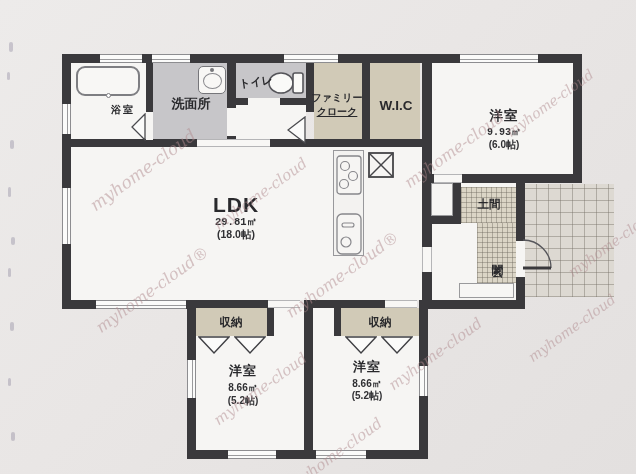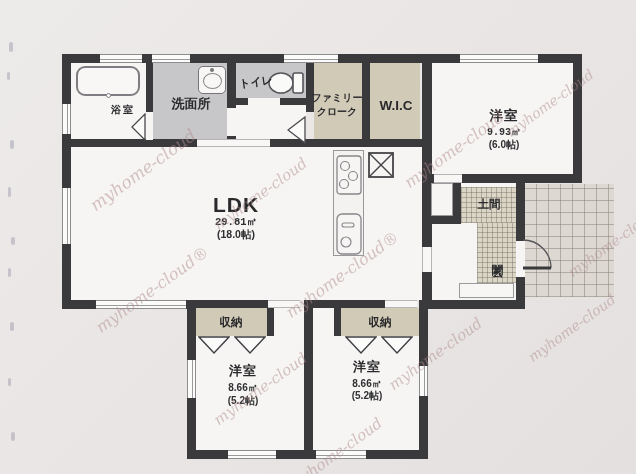--- a/index.html
+++ b/index.html
@@ -168,21 +168,21 @@
     <polygon points="1,1 31,1 16,17" fill="#fbfbfa" stroke="#3f3f43" stroke-width="1.4"></polygon>
   </svg>
   <svg class="fixture" style="left:381px;top:336px;" width="32" height="19" viewBox="0 0 32 19">
     <polygon points="1,1 31,1 16,17" fill="#fbfbfa" stroke="#3f3f43" stroke-width="1.4"></polygon>
   </svg>
 
   <div class="lbl" style="left:123px;top:110px;font-size:10px;letter-spacing:2px;">浴室</div>
   <div class="lbl" style="left:191px;top:104px;font-size:13px;">洗面所</div>
   <div class="lbl" style="left:256px;top:82px;font-size:11px;transform:translate(-50%,-50%) rotate(-8deg);">トイレ</div>
   <div class="lbl" style="left:337px;top:98px;font-size:10px;">ファミリー</div>
-  <div class="lbl" style="left:337px;top:112px;font-size:10px;">クローク</div>
+  <div class="lbl" style="left:337px;top:112px;font-size:10px;text-decoration:underline;">クローク</div>
   <div class="lbl" style="left:396px;top:105px;font-size:13.5px;">W.I.C</div>
   <div class="lbl" style="left:504px;top:116px;font-size:13.5px;letter-spacing:1px;">洋室</div>
   <div class="sub" style="left:504px;top:132px;font-family:Liberation Mono, monospace;">9.93㎡</div>
   <div class="sub" style="left:504px;top:145px;">(6.0帖)</div>
   <div class="lbl" style="left:236px;top:205px;font-size:21px;letter-spacing:1px;">LDK</div>
   <div class="sub" style="left:236px;top:222px;font-size:10.5px;font-family:Liberation Mono, monospace;">29.81㎡</div>
   <div class="sub" style="left:236px;top:235px;font-size:10.5px;">(18.0帖)</div>
   <div class="lbl" style="left:489px;top:204px;font-size:11.5px;">土間</div>
   <div class="lbl" style="left:497px;top:255px;font-size:11.5px;writing-mode:vertical-rl;">玄関</div>
   <div class="lbl" style="left:231px;top:322px;font-size:11.5px;">収納</div>

